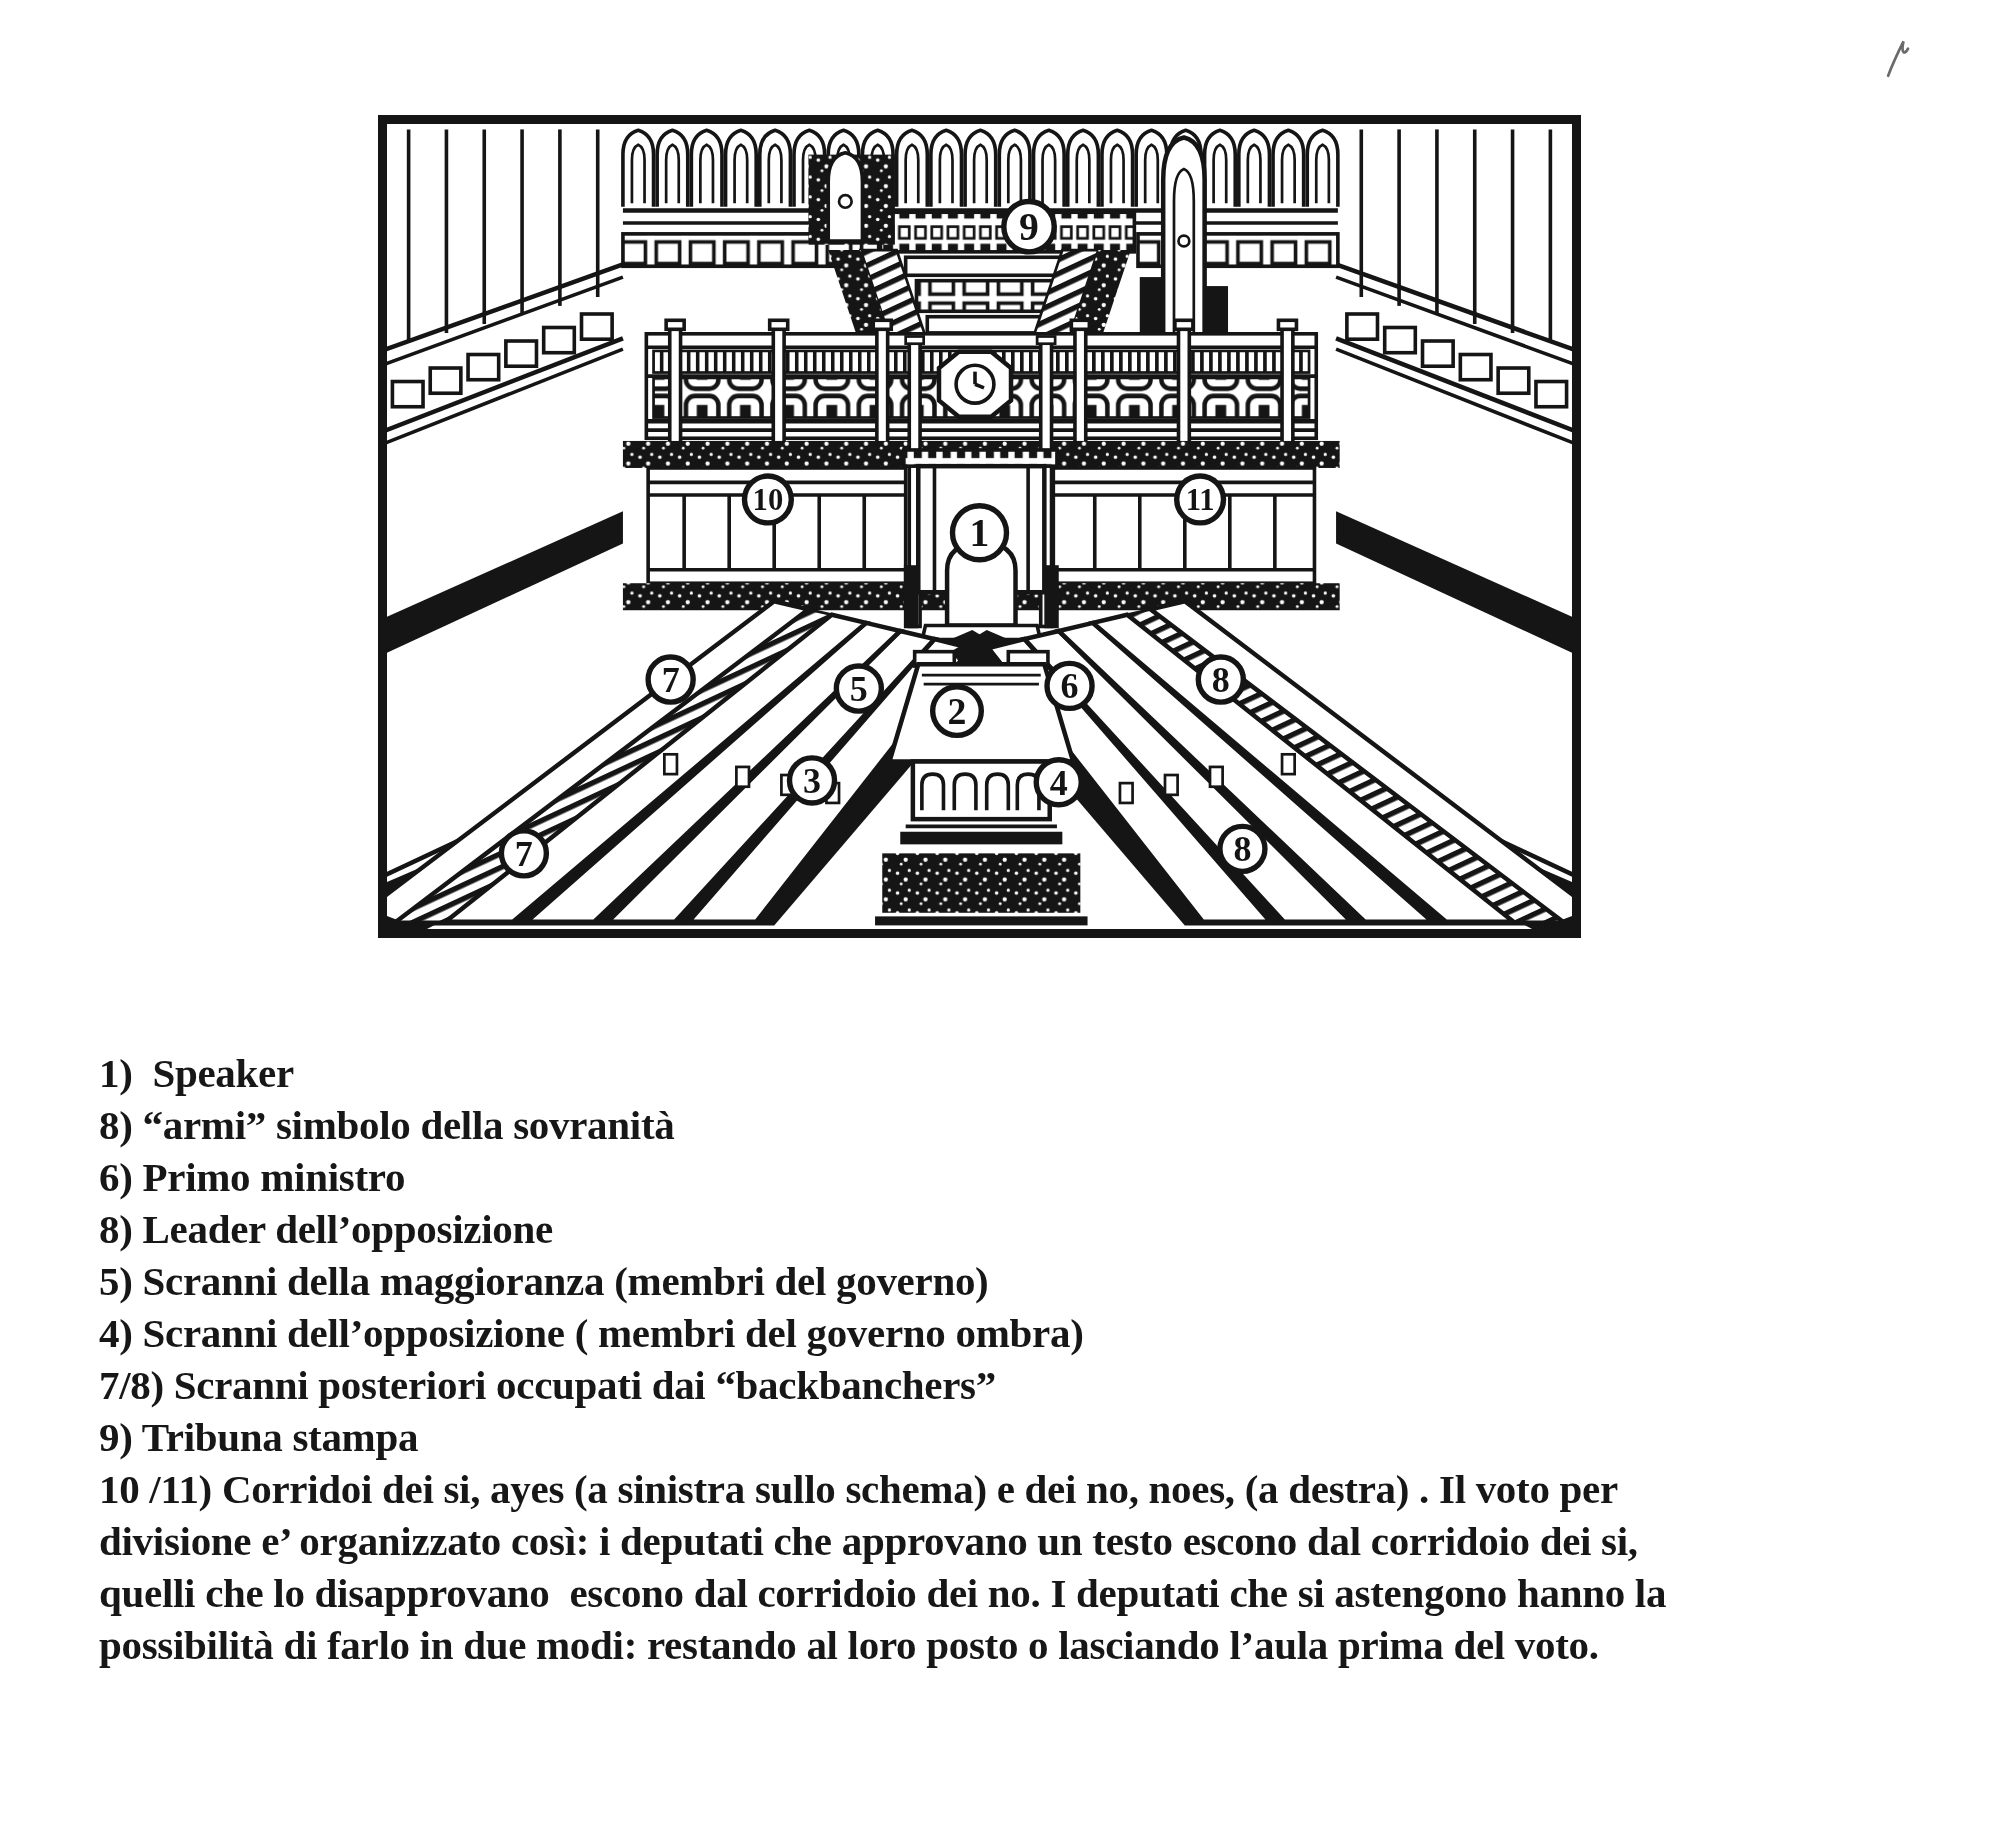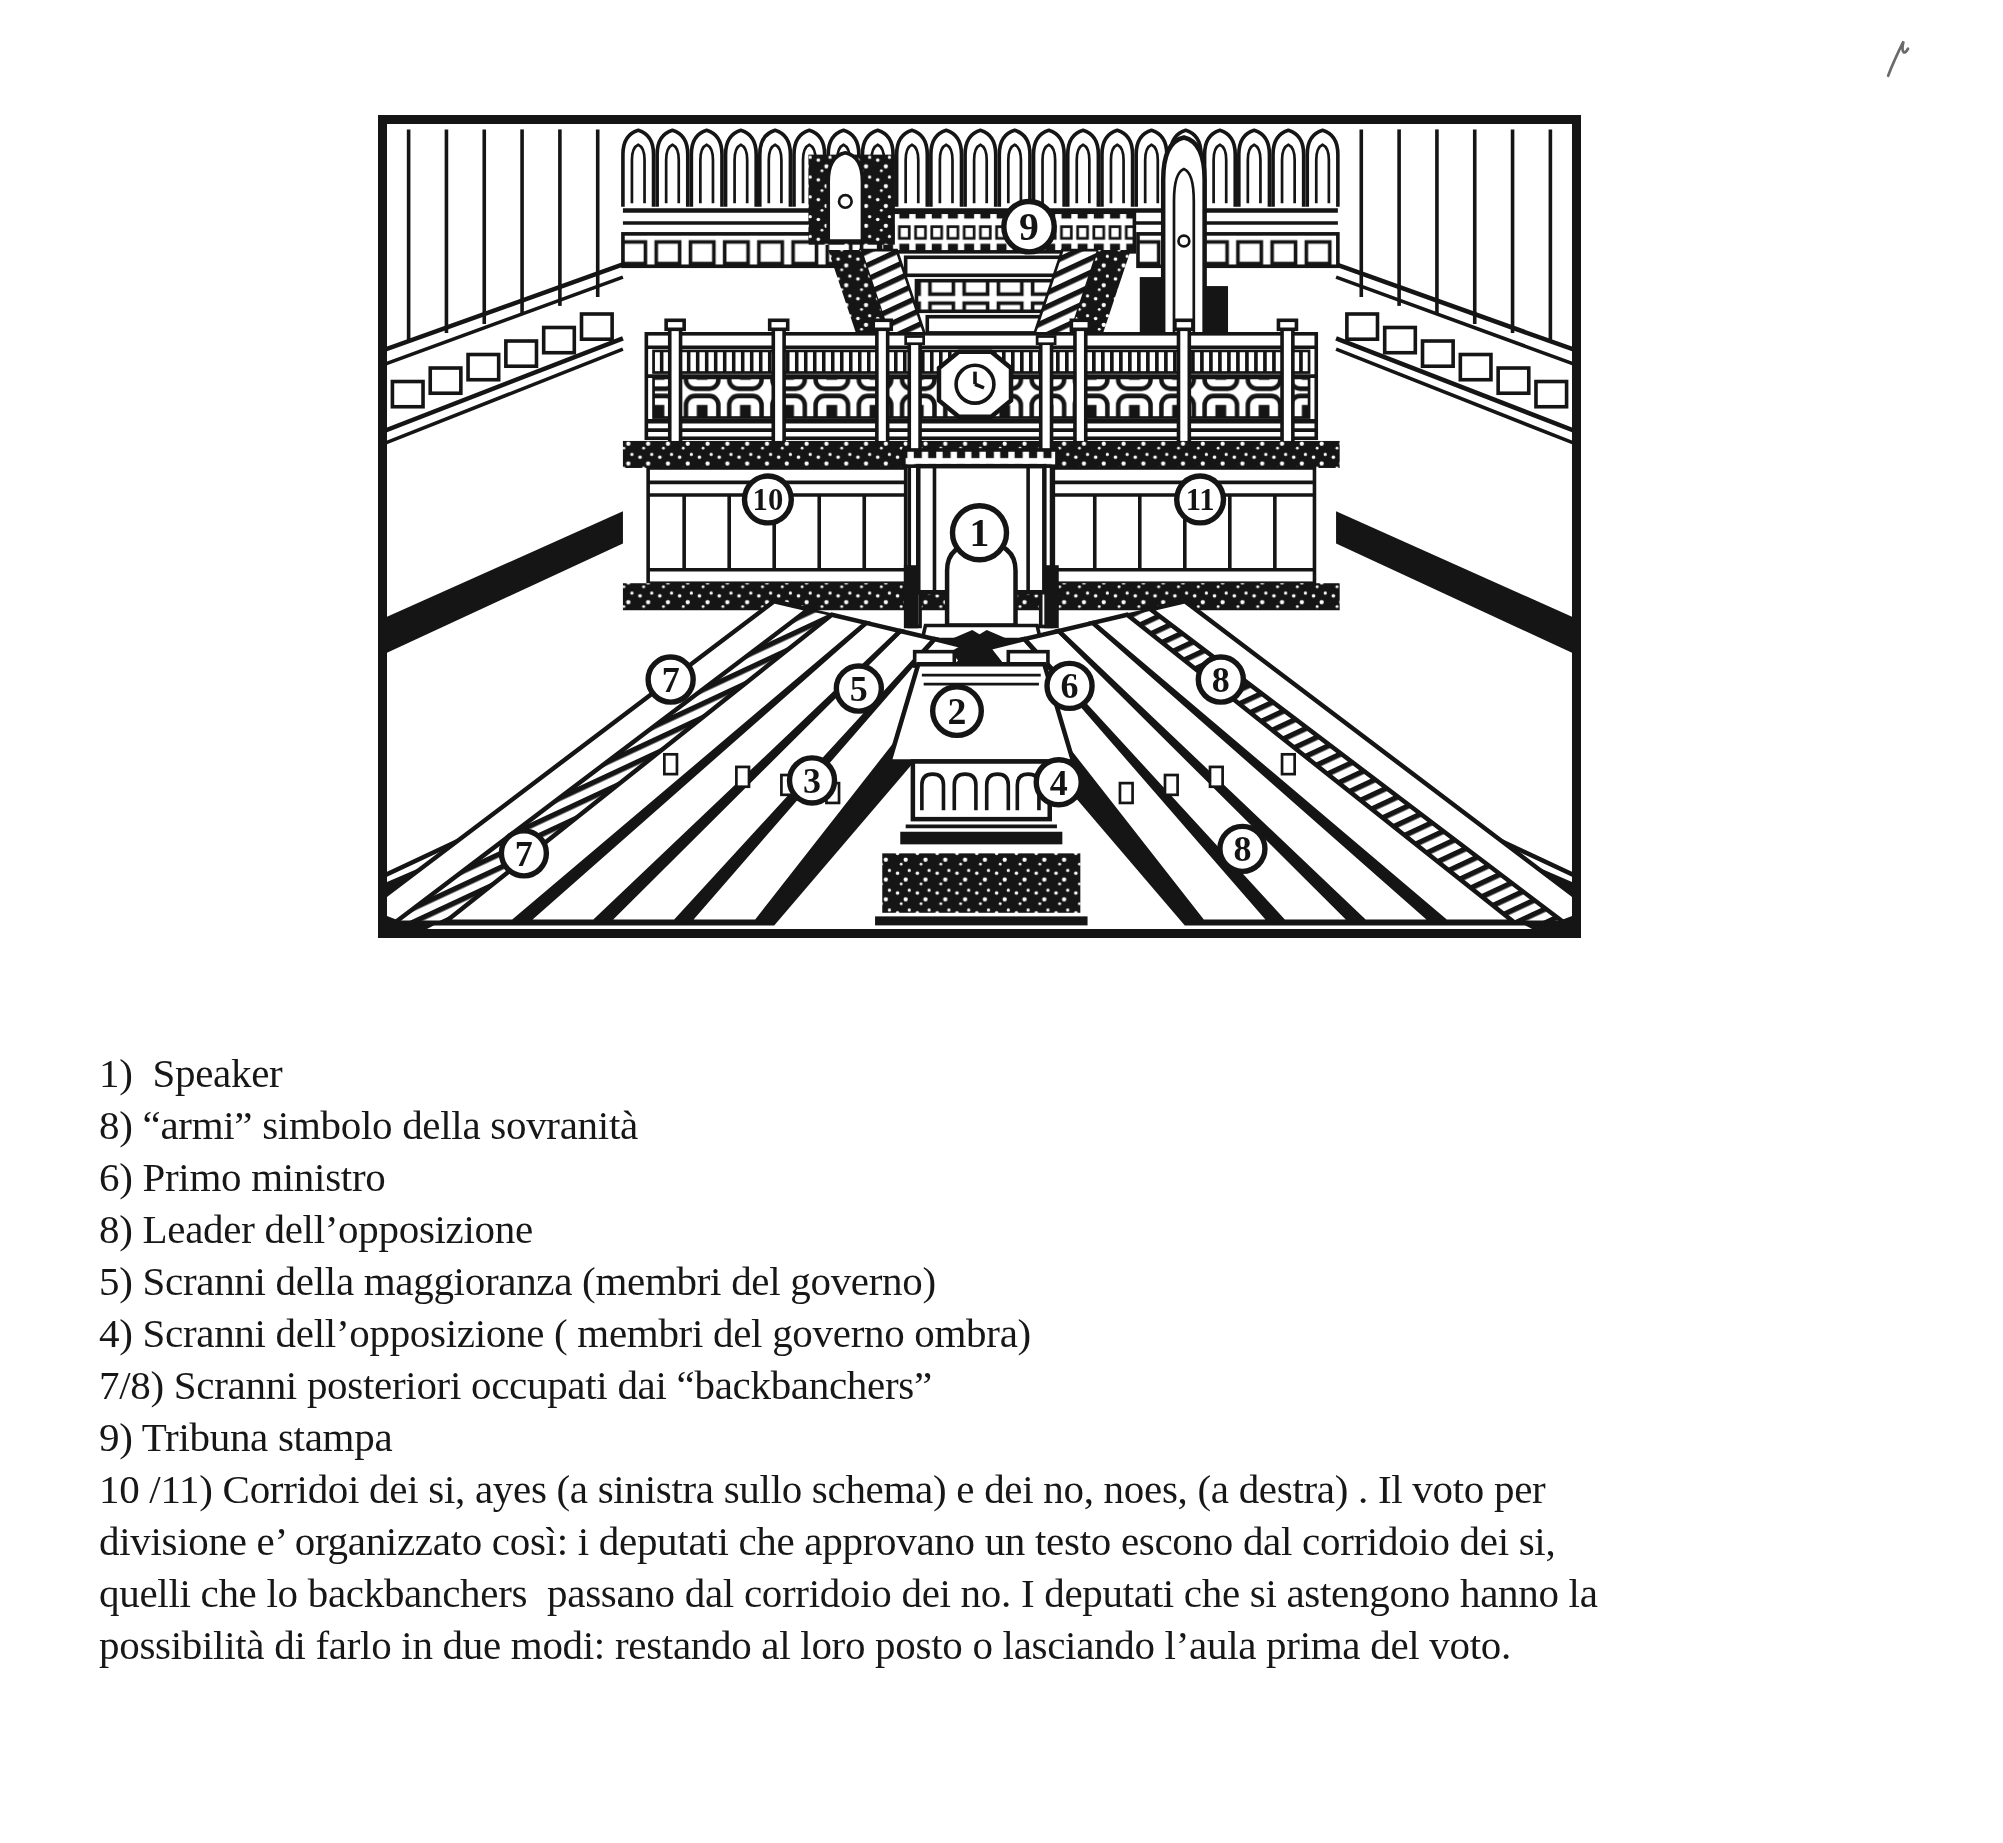--- a/index.html
+++ b/index.html
@@ -5,21 +5,21 @@
   html,body{margin:0;padding:0;background:#ffffff;}
   body{
     width:2004px;height:1843px;position:relative;overflow:hidden;
     font-family:"Liberation Serif",serif;color:#1a1a1a;
   }
   .figure-panel{position:absolute;left:378px;top:115px;width:1203px;height:823px;}
   .figure-panel svg{display:block;width:1203px;height:823px;}
   .pen-mark{position:absolute;left:1879px;top:36px;width:40px;height:47px;}
   .legend{
     position:absolute;left:99px;top:1047px;width:1836px;
-    font-weight:400;font-size:41px;line-height:52px;letter-spacing:-0.3px;
+    font-weight:700;font-size:41px;line-height:52px;letter-spacing:-0.3px;
     color:#171717;
   }
   .legend .line{white-space:pre;}
   svg text.callout-num{
     font-family:"Liberation Serif",serif;font-weight:700;fill:#141414;
   }
 </style>
 </head>
 <body>
 
@@ -375,16 +375,16 @@
   <div class="line">1)  Speaker</div>
   <div class="line">8) “armi” simbolo della sovranità</div>
   <div class="line">6) Primo ministro</div>
   <div class="line">8) Leader dell’opposizione</div>
   <div class="line">5) Scranni della maggioranza (membri del governo)</div>
   <div class="line">4) Scranni dell’opposizione ( membri del governo ombra)</div>
   <div class="line">7/8) Scranni posteriori occupati dai “backbanchers”</div>
   <div class="line">9) Tribuna stampa</div>
   <div class="line">10 /11) Corridoi dei si, ayes (a sinistra sullo schema) e dei no, noes, (a destra) . Il voto per</div>
   <div class="line">divisione e’ organizzato così: i deputati che approvano un testo escono dal corridoio dei si,</div>
-  <div class="line">quelli che lo backbanchers  passano dal corridoio dei no. I deputati che si astengono hanno la</div>
+  <div class="line">quelli che lo disapprovano  escono dal corridoio dei no. I deputati che si astengono hanno la</div>
   <div class="line">possibilità di farlo in due modi: restando al loro posto o lasciando l’aula prima del voto.</div>
 </div>
 
 
 </body></html>

